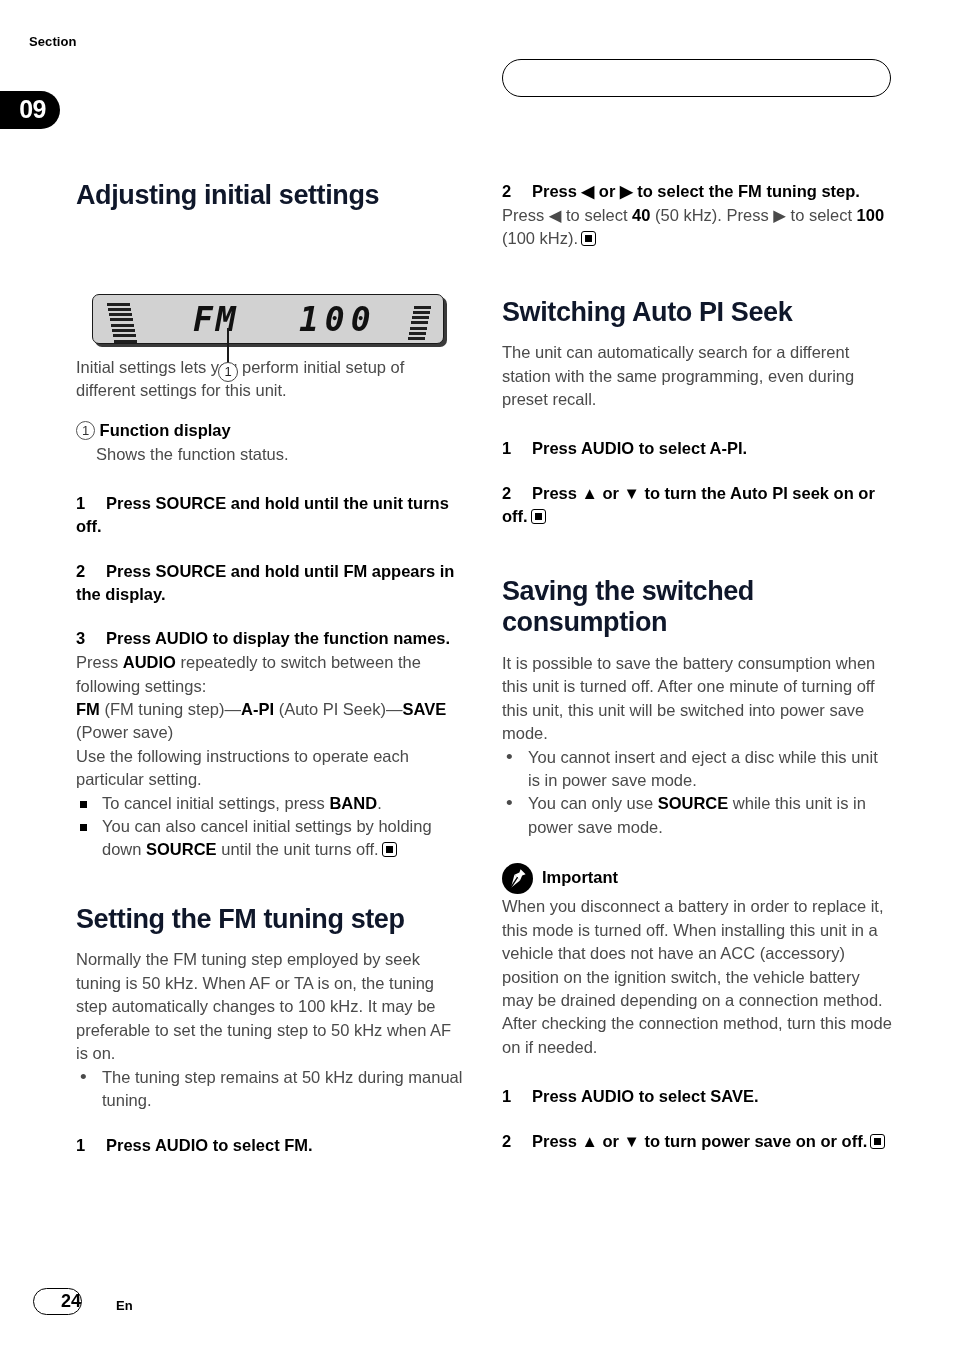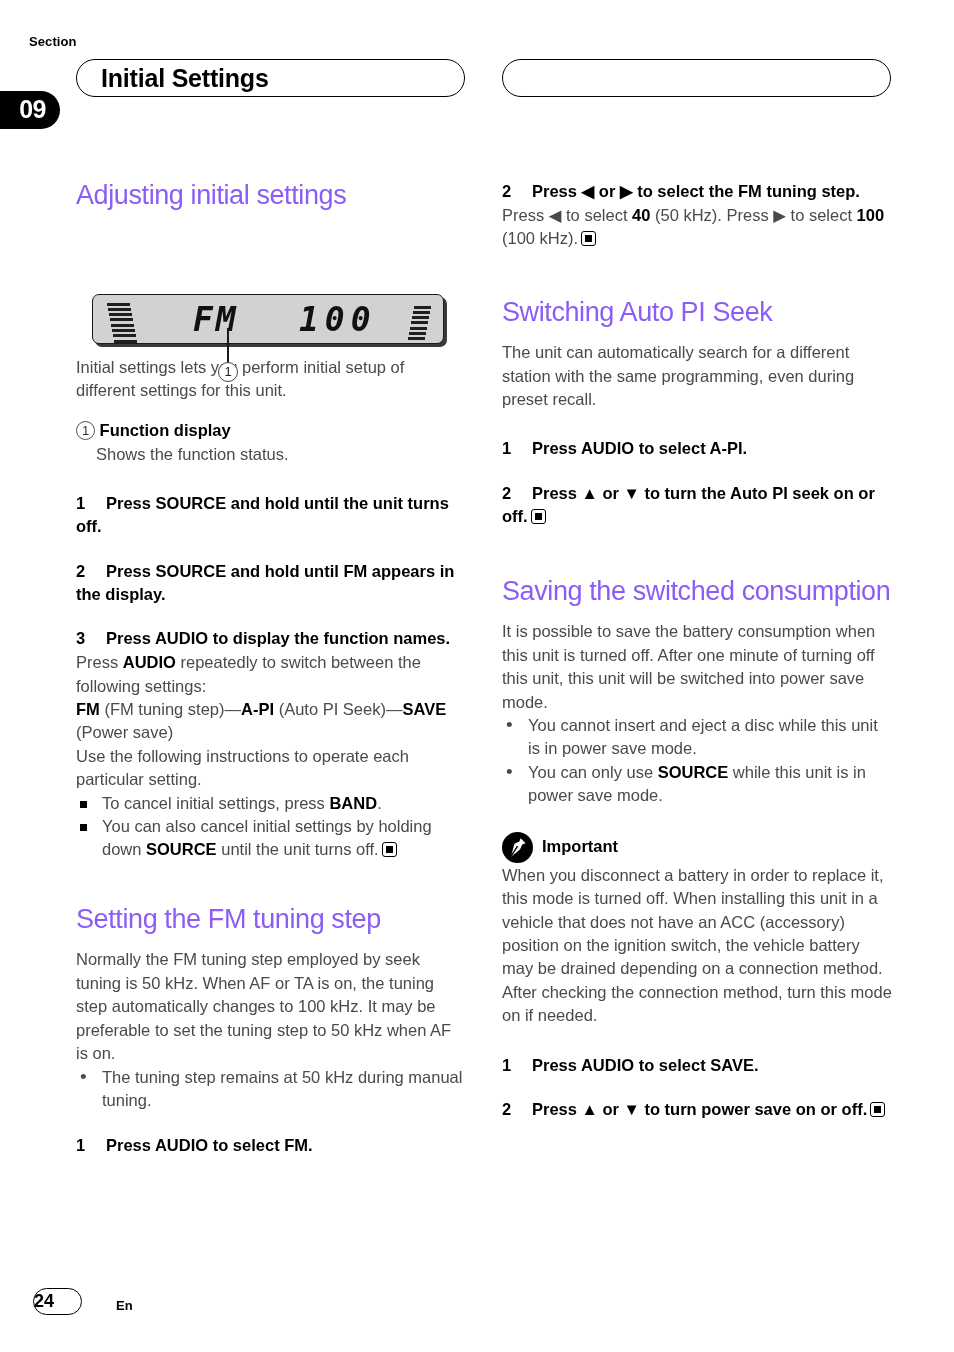--- a/index.html
+++ b/index.html
@@ -84,22 +84,22 @@
   .col {
     position: absolute;
     top: 180px;
     width: 390px;
   }
   .col-left  { left: 76px; }
   .col-right { left: 502px; }
 
   h1.sec {
     font-size: 27px;
-    font-weight: normal;
-    color: #8b5cf6;
+    font-weight: bold;
+    color: #0f172a;
     margin: 0 0 16px 0;
     line-height: 1.17;
     letter-spacing: -0.4px;
   }
   h1.sec.tight { margin-bottom: 13px; }
 
   p {
     margin: 0;
     font-size: 16.5px;
     line-height: 1.42;
@@ -287,42 +287,39 @@
   .page-pill {
     position: absolute;
     left: 0; top: 0;
     width: 49px; height: 27px;
     border: 1.6px solid #000;
     border-radius: 14px;
     box-sizing: border-box;
     font-size: 18px;
     font-weight: bold;
     color: #000;
-    text-align: left;
+    text-align: right;
     line-height: 24px;
   }
   .lang {
     position: absolute;
     left: 65px;
     top: 10px;
     font-size: 13px;
     font-weight: bold;
     color: #000;
     padding-left: 18px;
   }
 </style>
 </head>
 <body>
 
 <div class="header">
   <div class="section-label">Section</div>
   <div class="section-badge">09</div>
-  <div class="title-pill">
-    <div class="ttl">Initial Settings</div>
-  </div>
   <div class="title-pill-right"></div>
 </div>
 
 <div class="col col-left">
 
   <h1 class="sec">Adjusting initial settings</h1>
 
   <div class="figure">
     <div class="lcd">
       <div class="meter meter-left">

